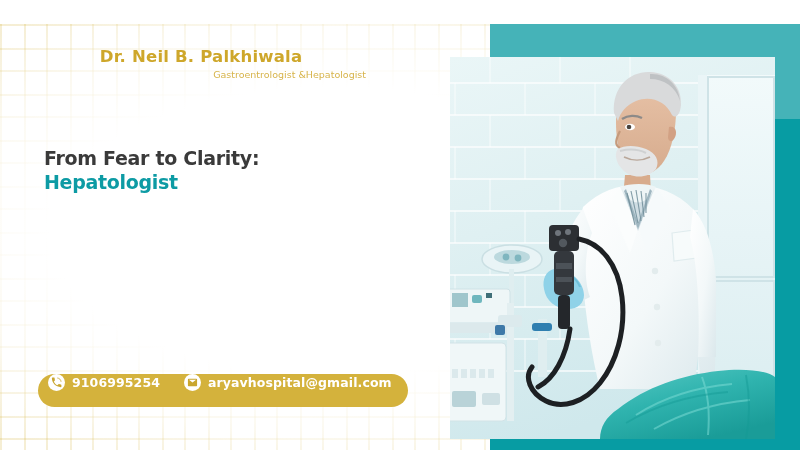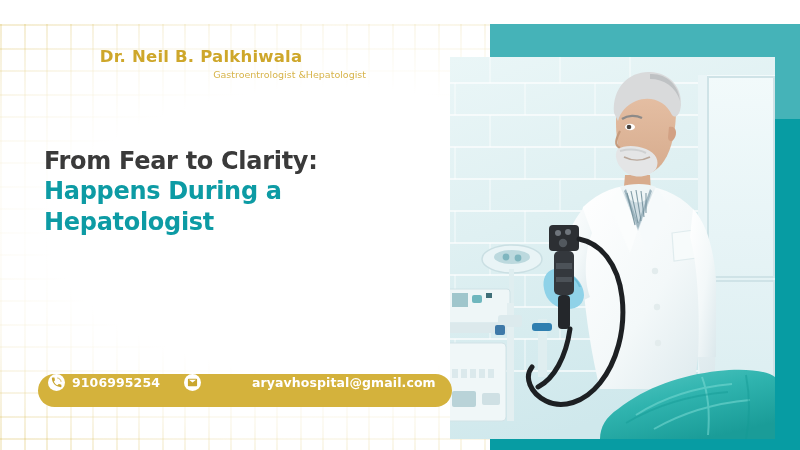--- a/index.html
+++ b/index.html
@@ -60,35 +60,35 @@
   .brand-sub{
     font-size:9.5px;color:#D7B44A;margin:4px 0 0 0;line-height:1.1;
     font-family:"DejaVu Sans", sans-serif;
     text-align:right;
   }
 
   
   .headline{
     position:absolute;left:44px;top:122px;width:400px;
     font-family:"DejaVu Sans", sans-serif;
-    font-weight:bold;font-size:24px;line-height:1.27;
+    font-weight:bold;font-size:19px;line-height:1.27;
     letter-spacing:-.3px;
   }
   .hl-dark{color:#3A3A3A;display:block;}
   .hl-teal{color:#0D9BA4;display:block;}
 
   
   .pill{
     position:absolute;left:38px;top:350px;height:33px;
     background:#D4B23C;border-radius:17px;
     display:flex;align-items:center;padding:0 16px 16px 10px;
     box-sizing:border-box;
   }
   .pill-item{display:flex;align-items:center;}
-  .pill-item + .pill-item{margin-left:24px;gap:44px;}
+  .pill-item + .pill-item{margin-left:24px;}
   .cicon{
     width:17px;height:17px;border-radius:50%;background:#ffffff;
     display:flex;align-items:center;justify-content:center;flex:none;
     margin-right:7px;
   }
   .cicon svg{display:block;}
   .pill-text{
     color:#ffffff;font-size:12.5px;font-weight:bold;
     font-family:"DejaVu Sans", sans-serif;letter-spacing:.1px;white-space:nowrap;
   }
@@ -307,21 +307,20 @@
     </svg>
   </div>
 
   <div class="brand">
     <div class="brand-name">Dr. Neil B. Palkhiwala</div>
     <div class="brand-sub">Gastroentrologist &amp;Hepatologist</div>
   </div>
 
   <div class="headline">
     <span class="hl-dark">From Fear to Clarity:</span>
-    <span class="hl-teal">Happens During a</span>
     <span class="hl-teal">Hepatologist</span>
   </div>
 
   <div class="pill">
     <div class="pill-item">
       <span class="cicon">
         <svg width="11" height="11" viewBox="0 0 24 24" fill="#C9A62F" aria-hidden="true">
           <path d="M6.6 10.8c1.6 3.1 4.2 5.7 7.3 7.3l2.4-2.4c.3-.3.8-.4 1.2-.3 1.3.4 2.7.7 4.1.7.6 0 1.1.5 1.1 1.1V21c0 .6-.5 1.1-1.1 1.1C10.7 22.1 1.9 13.3 1.9 2.4 1.9 1.8 2.4 1.3 3 1.3h3.8c.6 0 1.1.5 1.1 1.1 0 1.4.2 2.8.7 4.1.1.4 0 .9-.3 1.2l-2.4 2.4z"></path>
           <path d="M14.5 2.2c3.9.5 6.9 3.5 7.4 7.4" stroke="#C9A62F" stroke-width="1.8" fill="none" stroke-linecap="round"></path>
         </svg>

